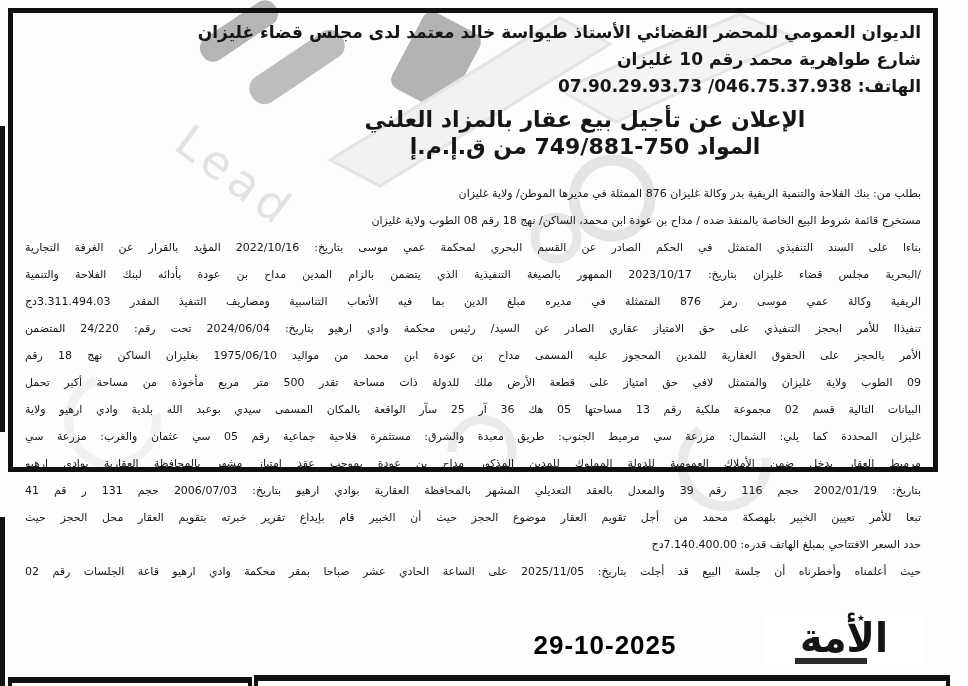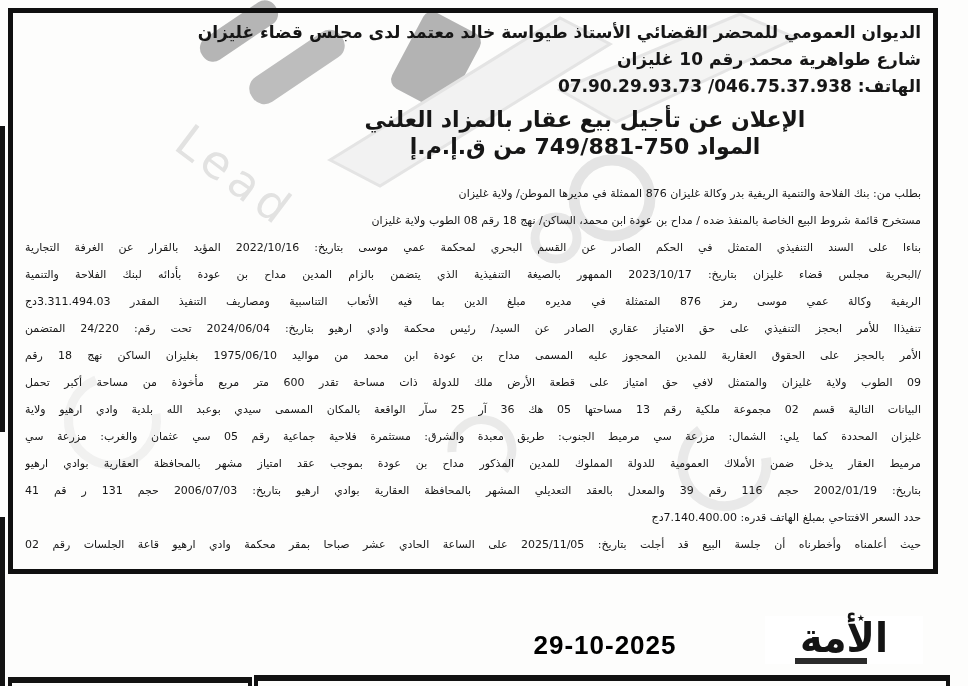--- a/index.html
+++ b/index.html
@@ -5,21 +5,21 @@
   html,body{margin:0;padding:0;}
   body{
     width:968px;height:686px;position:relative;overflow:hidden;
     background:#fdfdfc;color:#161616;
     font-family:"DejaVu Sans", sans-serif;
   }
   
   .wm{position:absolute;left:0;top:0;width:968px;height:686px;z-index:0;}
   
   .frame{
-    position:absolute;left:8px;top:8px;width:930px;height:566px;
+    position:absolute;left:8px;top:8px;width:930px;height:464px;
     border:5px solid #101010;box-sizing:border-box;z-index:1;
     padding:6px 12px 0 12px;
   }
   .hdr{direction:rtl;text-align:right;font-weight:bold;font-size:17px;line-height:27px;}
   .ttl{direction:rtl;text-align:center;font-weight:bold;font-size:22px;line-height:27px;
        margin-top:6px;position:relative;right:-112px;width:640px;margin-right:auto;margin-left:auto;}
   .bodytxt{direction:rtl;margin-top:20px;font-size:11px;line-height:27px;}
   .line{height:27px;overflow:hidden;}
   .line.j{text-align:justify;text-align-last:justify;-moz-text-align-last:justify;text-justify:inter-word;}
   .line.r{text-align:right;}
@@ -81,25 +81,26 @@
   </div>
 
   <div class="bodytxt">
     <div class="line r">بطلب من: بنك الفلاحة والتنمية الريفية بدر وكالة غليزان 876 الممثلة في مديرها الموطن/ ولاية غليزان</div>
     <div class="line r">مستخرج قائمة شروط البيع الخاصة بالمنفذ ضده / مداح بن عودة ابن محمد، الساكن/ نهج 18 رقم 08 الطوب ولاية غليزان</div>
     <div class="line j">بناءا على السند التنفيذي المتمثل في الحكم الصادر عن القسم البحري لمحكمة عمي موسى بتاريخ: 2022/10/16 المؤيد بالقرار عن الغرفة التجارية</div>
     <div class="line j">/البحرية مجلس قضاء غليزان بتاريخ: 2023/10/17 الممهور بالصيغة التنفيذية الذي يتضمن بالزام المدين مداح بن عودة بأدائه لبنك الفلاحة والتنمية</div>
     <div class="line j">الريفية وكالة عمي موسى رمز 876 المتمثلة في مديره مبلغ الدين بما فيه الأتعاب التناسبية ومصاريف التنفيذ المقدر 3.311.494.03دج</div>
     <div class="line j">تنفيذاا للأمر ابحجز التنفيذي على حق الامتياز عقاري الصادر عن السيد/ رئيس محكمة وادي ارهيو بتاريخ: 2024/06/04 تحت رقم: 24/220 المتضمن</div>
     <div class="line j">الأمر بالحجز على الحقوق العقارية للمدين المحجوز عليه المسمى مداح بن عودة ابن محمد من مواليد 1975/06/10 بغليزان الساكن نهج 18 رقم</div>
-    <div class="line j">09 الطوب ولاية غليزان والمتمثل لافي حق امتياز على قطعة الأرض ملك للدولة ذات مساحة تقدر 600 متر مربع مأخوذة من مساحة أكبر تحمل</div>
+    <div class="line j">09 الطوب ولاية غليزان والمتمثل لافي حق امتياز على قطعة الأرض ملك للدولة ذات مساحة تقدر 500 متر مربع مأخوذة من مساحة أكبر تحمل</div>
     <div class="line j">البيانات التالية قسم 02 مجموعة ملكية رقم 13 مساحتها 05 هك 36 آر 25 سآر الواقعة بالمكان المسمى سيدي بوعبد الله بلدية وادي ارهيو ولاية</div>
     <div class="line j">غليزان المحددة كما يلي: الشمال: مزرعة سي مرميط الجنوب: طريق معبدة والشرق: مستثمرة فلاحية جماعية رقم 05 سي عثمان والغرب: مزرعة سي</div>
     <div class="line j">مرميط العقار يدخل ضمن الأملاك العمومية للدولة المملوك للمدين المذكور مداح بن عودة بموجب عقد امتياز مشهر بالمحافظة العقارية بوادي ارهيو</div>
     <div class="line j">بتاريخ: 2002/01/19 حجم 116 رقم 39 والمعدل بالعقد التعديلي المشهر بالمحافظة العقارية بوادي ارهيو بتاريخ: 2006/07/03 حجم 131 ر قم 41</div>
+    <div class="line j">تبعا للأمر تعيين الخبير بلهصكة محمد من أجل تقويم العقار موضوع الحجز حيث أن الخبير قام بإيداع تقرير خبرته بتقويم العقار محل الحجز حيث</div>
     <div class="line r">حدد السعر الافتتاحي بمبلغ الهاتف قدره: 7.140.400.00دج</div>
     <div class="line j">حيث أعلمناه وأخطرناه أن جلسة البيع قد أجلت بتاريخ: 2025/11/05 على الساعة الحادي عشر صباحا بمقر محكمة وادي ارهيو قاعة الجلسات رقم 02</div>
   </div>
 
 </div>
 
 <div class="scan-date">29-10-2025</div>
 
 <div class="logo">
   <span class="orn">٭</span>

